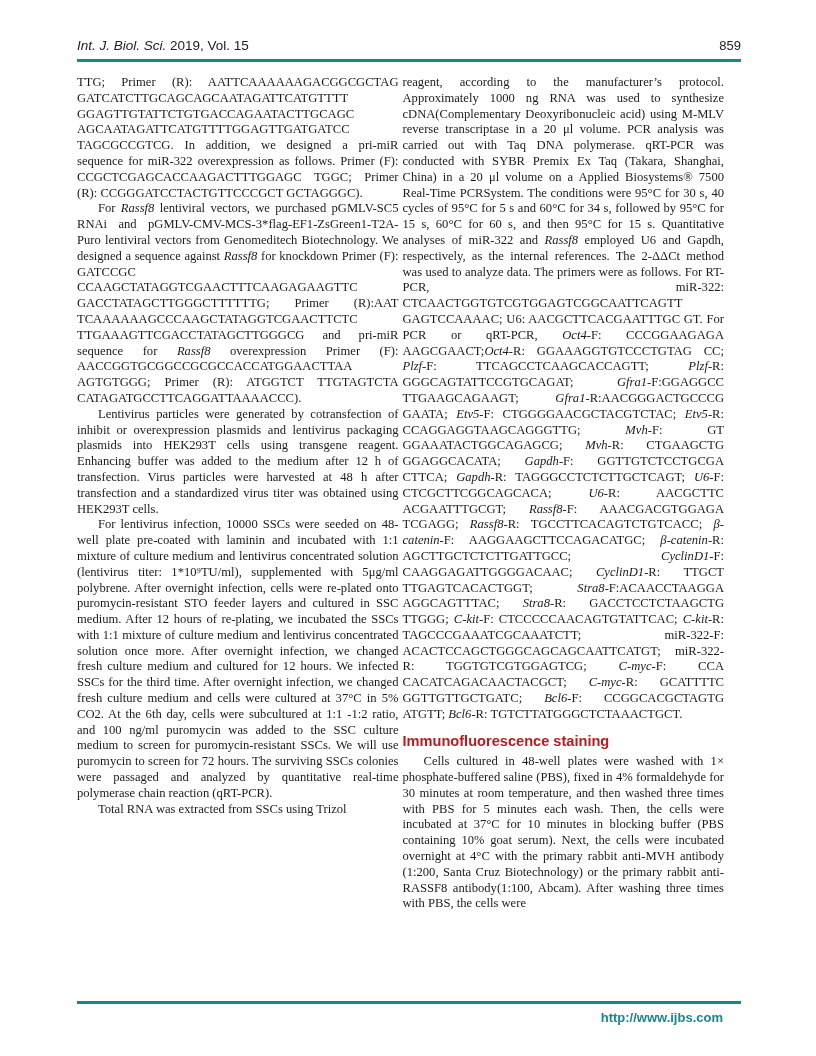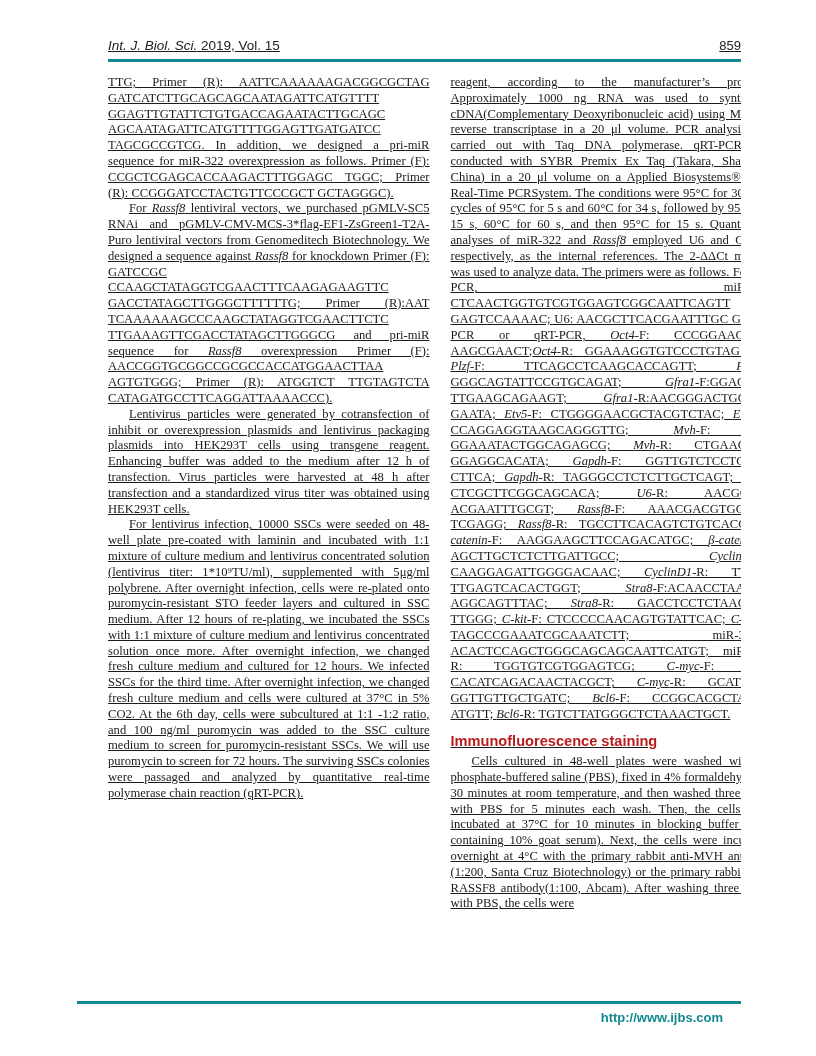--- a/index.html
+++ b/index.html
@@ -3,33 +3,33 @@
 <meta charset="utf-8">
 <style>
   :root { --accent: #12898e; --ink: #1b1b1b; }
   * { box-sizing: border-box; }
   html, body { margin: 0; padding: 0; }
   body {
     width: 816px; height: 1056px; background: #ffffff;
     font-family: "Liberation Serif", "DejaVu Serif", serif;
     color: var(--ink);
   }
-  .page { position: relative; width: 816px; height: 1056px; padding: 38px 75px 0 108px; overflow: hidden; text-decoration: underline; }
+  .page { position: relative; width: 816px; height: 1056px; padding: 38px 75px 0 77px; overflow: hidden; }
 
   .header {
     display: flex; justify-content: space-between; align-items: flex-end;
     font-family: "Liberation Sans", "DejaVu Sans", sans-serif;
     font-size: 13.5px; color: #222;
     padding-bottom: 6px; border-bottom: 3px solid var(--accent);
   }
   .journal-italic { font-style: italic; }
   .journal-rest { font-style: normal; }
   .page-number { font-size: 13px; }
 
-  .columns { display: flex; gap: 21px; margin-top: 13px; height: 912px; overflow: hidden; }
+  .columns { display: flex; gap: 4px; margin-top: 13px; height: 912px; overflow: hidden; }
   .col {
     width: 321.5px; flex: 0 0 321.5px;
     text-align: justify;
     font-size: 12.6px; line-height: 15.8px;
     overflow-wrap: break-word;
   }
   .col p { margin: 0; }
   .col p.indent { text-indent: 21px; }
   .col h2 {
     font-family: "Liberation Sans", "DejaVu Sans", sans-serif;
@@ -60,20 +60,21 @@
     </div>
     <div class="page-number">859</div>
   </div>
 
   <div class="columns">
     <div class="col">
         <p>TTG; Primer (R): AATTCAAAAAAGACGGCGCTAG GATCATCTTGCAGCAGCAATAGATTCATGTTTT GGAGTTGTATTCTGTGACCAGAATACTTGCAGC AGCAATAGATTCATGTTTTGGAGTTGATGATCC TAGCGCCGTCG. In addition, we designed a pri-miR sequence for miR-322 overexpression as follows. Primer (F): CCGCTCGAGCACCAAGACTTTGGAGC TGGC; Primer (R): CCGGGATCCTACTGTTCCCGCT GCTAGGGC).</p>
         <p class="indent">For <i>Rassf8</i> lentiviral vectors, we purchased pGMLV-SC5 RNAi and pGMLV-CMV-MCS-3*flag-EF1-ZsGreen1-T2A-Puro lentiviral vectors from Genomeditech Biotechnology. We designed a sequence against <i>Rassf8</i> for knockdown Primer (F): GATCCGC CCAAGCTATAGGTCGAACTTTCAAGAGAAGTTC GACCTATAGCTTGGGCTTTTTTG; Primer (R):AAT TCAAAAAAGCCCAAGCTATAGGTCGAACTTCTC TTGAAAGTTCGACCTATAGCTTGGGCG and pri-miR sequence for <i>Rassf8</i> overexpression Primer (F): AACCGGTGCGGCCGCGCCACCATGGAACTTAA AGTGTGGG; Primer (R): ATGGTCT TTGTAGTCTA CATAGATGCCTTCAGGATTAAAACCC).</p>
         <p class="indent">Lentivirus particles were generated by cotransfection of inhibit or overexpression plasmids and lentivirus packaging plasmids into HEK293T cells using transgene reagent. Enhancing buffer was added to the medium after 12 h of transfection. Virus particles were harvested at 48 h after transfection and a standardized virus titer was obtained using HEK293T cells.</p>
         <p class="indent">For lentivirus infection, 10000 SSCs were seeded on 48-well plate pre-coated with laminin and incubated with 1:1 mixture of culture medium and lentivirus concentrated solution (lentivirus titer: 1*10⁹TU/ml), supplemented with 5μg/ml polybrene. After overnight infection, cells were re-plated onto puromycin-resistant STO feeder layers and cultured in SSC medium. After 12 hours of re-plating, we incubated the SSCs with 1:1 mixture of culture medium and lentivirus concentrated solution once more. After overnight infection, we changed fresh culture medium and cultured for 12 hours. We infected SSCs for the third time. After overnight infection, we changed fresh culture medium and cells were cultured at 37°C in 5% CO2. At the 6th day, cells were subcultured at 1:1 -1:2 ratio, and 100 ng/ml puromycin was added to the SSC culture medium to screen for puromycin-resistant SSCs. We will use puromycin to screen for 72 hours. The surviving SSCs colonies were passaged and analyzed by quantitative real-time polymerase chain reaction (qRT-PCR).</p>
+        <p class="indent">Total RNA was extracted from SSCs using Trizol</p>
       </div>
     <div class="col">
         <p>reagent, according to the manufacturer’s protocol. Approximately 1000 ng RNA was used to synthesize cDNA(Complementary Deoxyribonucleic acid) using M-MLV reverse transcriptase in a 20 μl volume. PCR analysis was carried out with Taq DNA polymerase. qRT-PCR was conducted with SYBR Premix Ex Taq (Takara, Shanghai, China) in a 20 μl volume on a Applied Biosystems® 7500 Real-Time PCRSystem. The conditions were 95°C for 30 s, 40 cycles of 95°C for 5 s and 60°C for 34 s, followed by 95°C for 15 s, 60°C for 60 s, and then 95°C for 15 s. Quantitative analyses of miR-322 and <i>Rassf8</i> employed U6 and Gapdh, respectively, as the internal references. The 2-ΔΔCt method was used to analyze data. The primers were as follows. For RT-PCR, miR-322: CTCAACTGGTGTCGTGGAGTCGGCAATTCAGTT GAGTCCAAAAC; U6: AACGCTTCACGAATTTGC GT. For PCR or qRT-PCR, <i>Oct4</i>-F: CCCGGAAGAGA AAGCGAACT;<i>Oct4</i>-R: GGAAAGGTGTCCCTGTAG CC; <i>Plzf</i>-F: TTCAGCCTCAAGCACCAGTT; <i>Plzf</i>-R: GGGCAGTATTCCGTGCAGAT; <i>Gfra1</i>-F:GGAGGCC TTGAAGCAGAAGT; <i>Gfra1</i>-R:AACGGGACTGCCCG GAATA; <i>Etv5</i>-F: CTGGGGAACGCTACGTCTAC; <i>Etv5</i>-R: CCAGGAGGTAAGCAGGGTTG; <i>Mvh</i>-F: GT GGAAATACTGGCAGAGCG; <i>Mvh</i>-R: CTGAAGCTG GGAGGCACATA; <i>Gapdh</i>-F: GGTTGTCTCCTGCGA CTTCA; <i>Gapdh</i>-R: TAGGGCCTCTCTTGCTCAGT; <i>U6</i>-F: CTCGCTTCGGCAGCACA; <i>U6</i>-R: AACGCTTC ACGAATTTGCGT; <i>Rassf8</i>-F: AAACGACGTGGAGA TCGAGG; <i>Rassf8</i>-R: TGCCTTCACAGTCTGTCACC; <i>β-catenin</i>-F: AAGGAAGCTTCCAGACATGC; <i>β-catenin</i>-R: AGCTTGCTCTCTTGATTGCC; <i>CyclinD1</i>-F: CAAGGAGATTGGGGACAAC; <i>CyclinD1</i>-R: TTGCT TTGAGTCACACTGGT; <i>Stra8</i>-F:ACAACCTAAGGA AGGCAGTTTAC; <i>Stra8</i>-R: GACCTCCTCTAAGCTG TTGGG; <i>C-kit</i>-F: CTCCCCCAACAGTGTATTCAC; <i>C-kit</i>-R: TAGCCCGAAATCGCAAATCTT; miR-322-F: ACACTCCAGCTGGGCAGCAGCAATTCATGT; miR-322-R: TGGTGTCGTGGAGTCG; <i>C-myc</i>-F: CCA CACATCAGACAACTACGCT; <i>C-myc</i>-R: GCATTTTC GGTTGTTGCTGATC; <i>Bcl6</i>-F: CCGGCACGCTAGTG ATGTT; <i>Bcl6</i>-R: TGTCTTATGGGCTCTAAACTGCT.</p>
         <h2>Immunofluorescence staining</h2>
         <p class="indent">Cells cultured in 48-well plates were washed with 1× phosphate-buffered saline (PBS), fixed in 4% formaldehyde for 30 minutes at room temperature, and then washed three times with PBS for 5 minutes each wash. Then, the cells were incubated at 37°C for 10 minutes in blocking buffer (PBS containing 10% goat serum). Next, the cells were incubated overnight at 4°C with the primary rabbit anti-MVH antibody (1:200, Santa Cruz Biotechnology) or the primary rabbit anti-RASSF8 antibody(1:100, Abcam). After washing three times with PBS, the cells were</p>
       </div>
   </div>
 
   <div class="footer-rule"></div>
   <a class="footer-url" href="#">http://www.ijbs.com</a>

